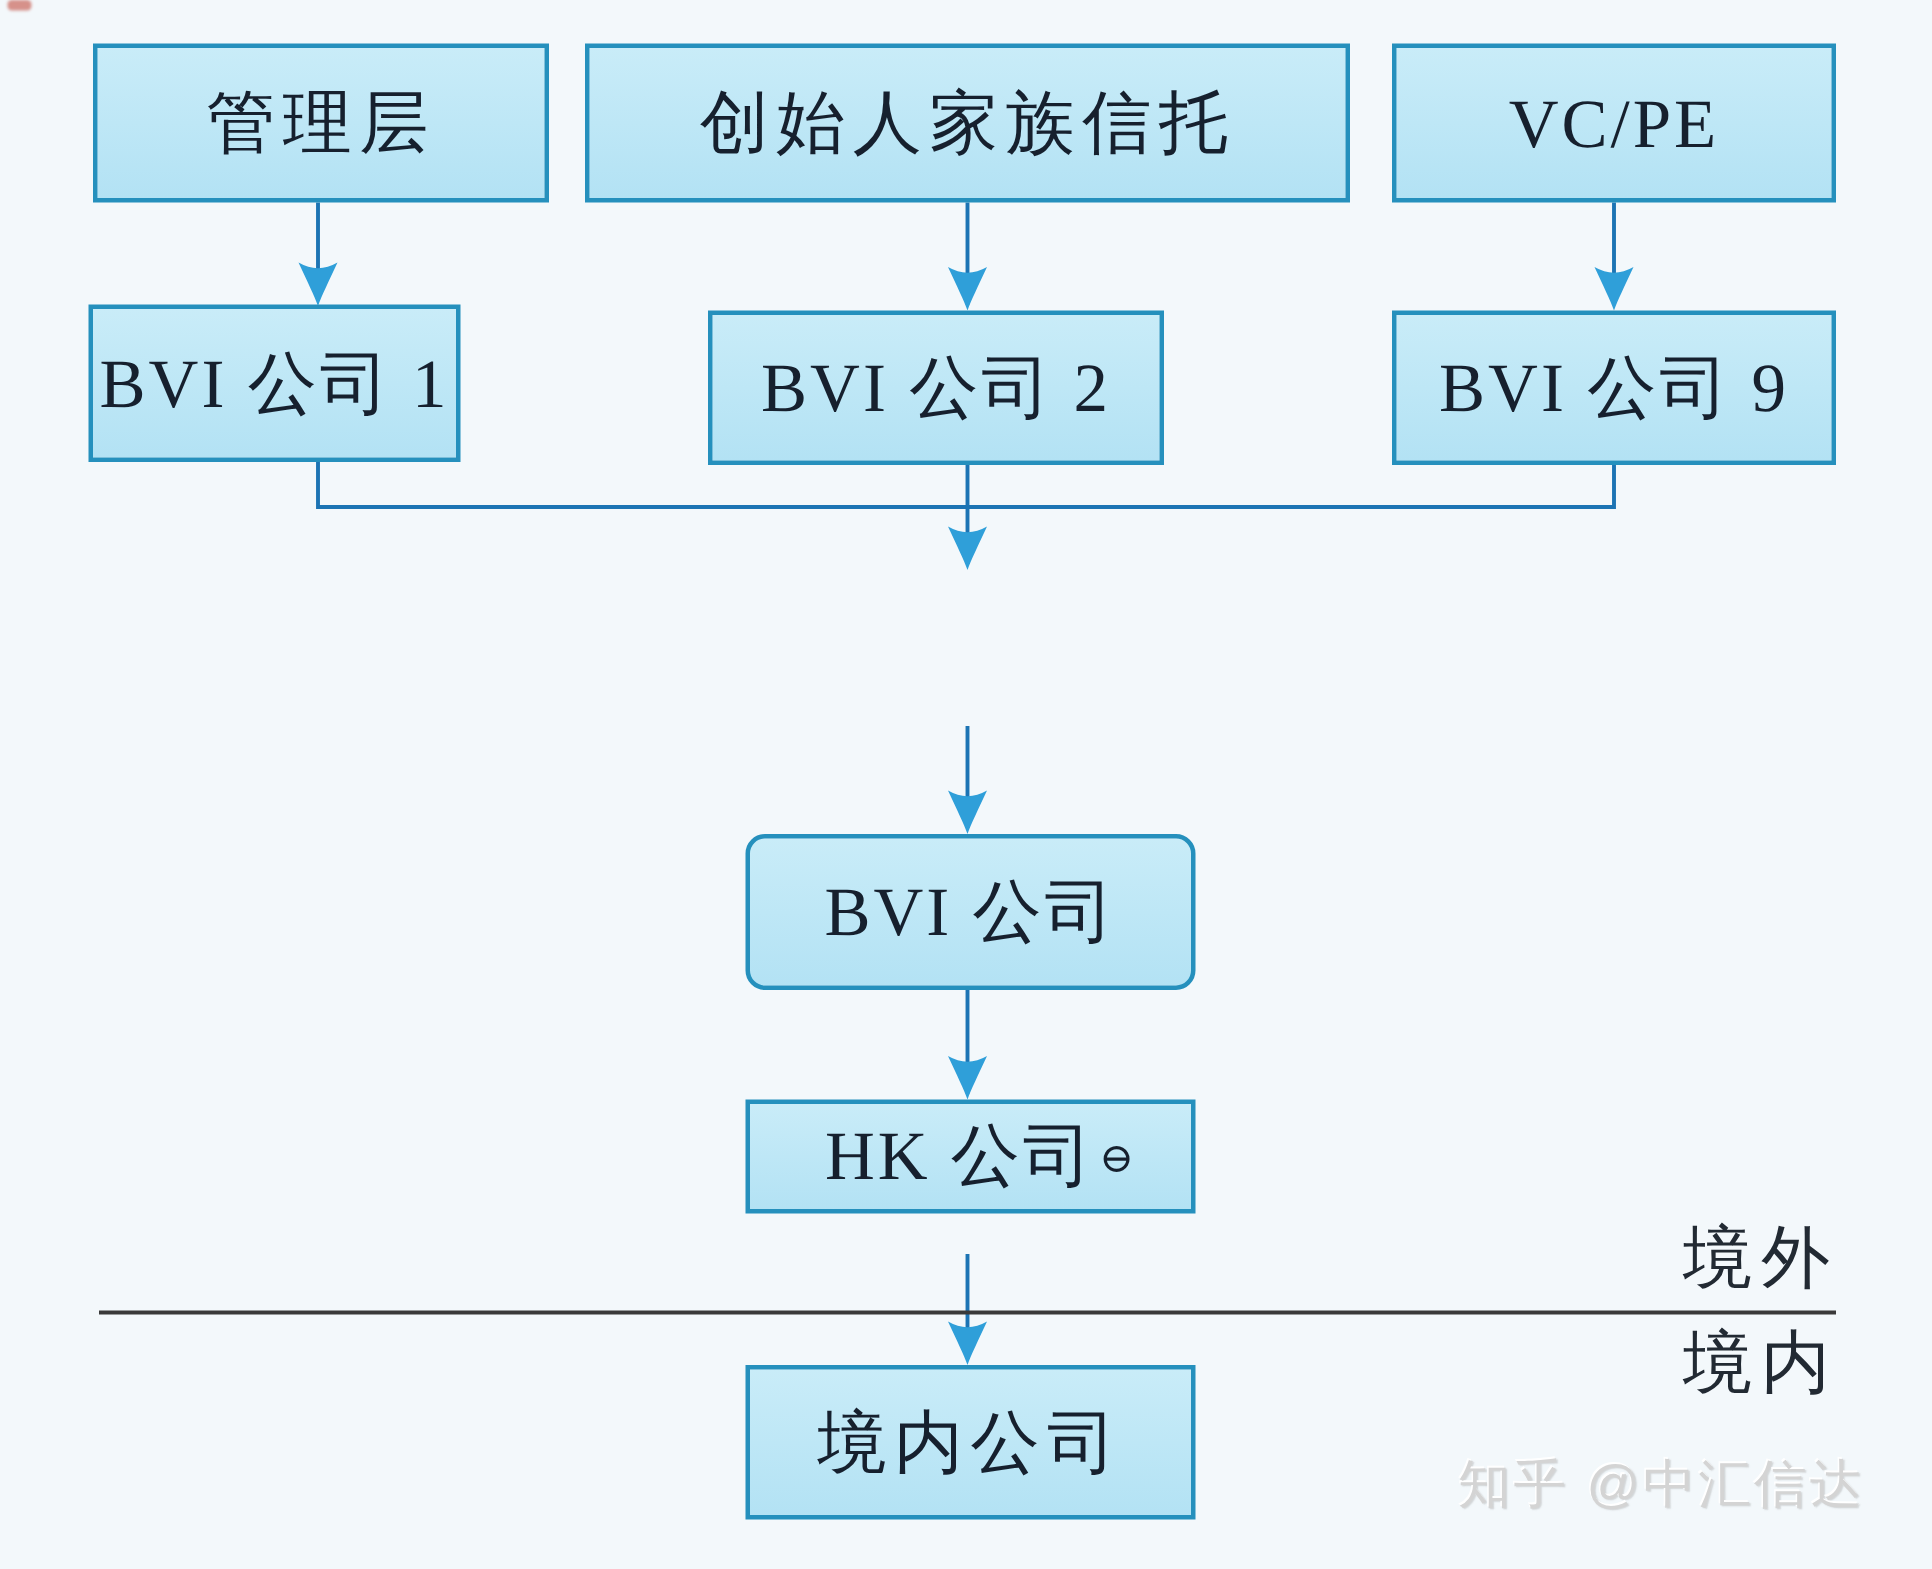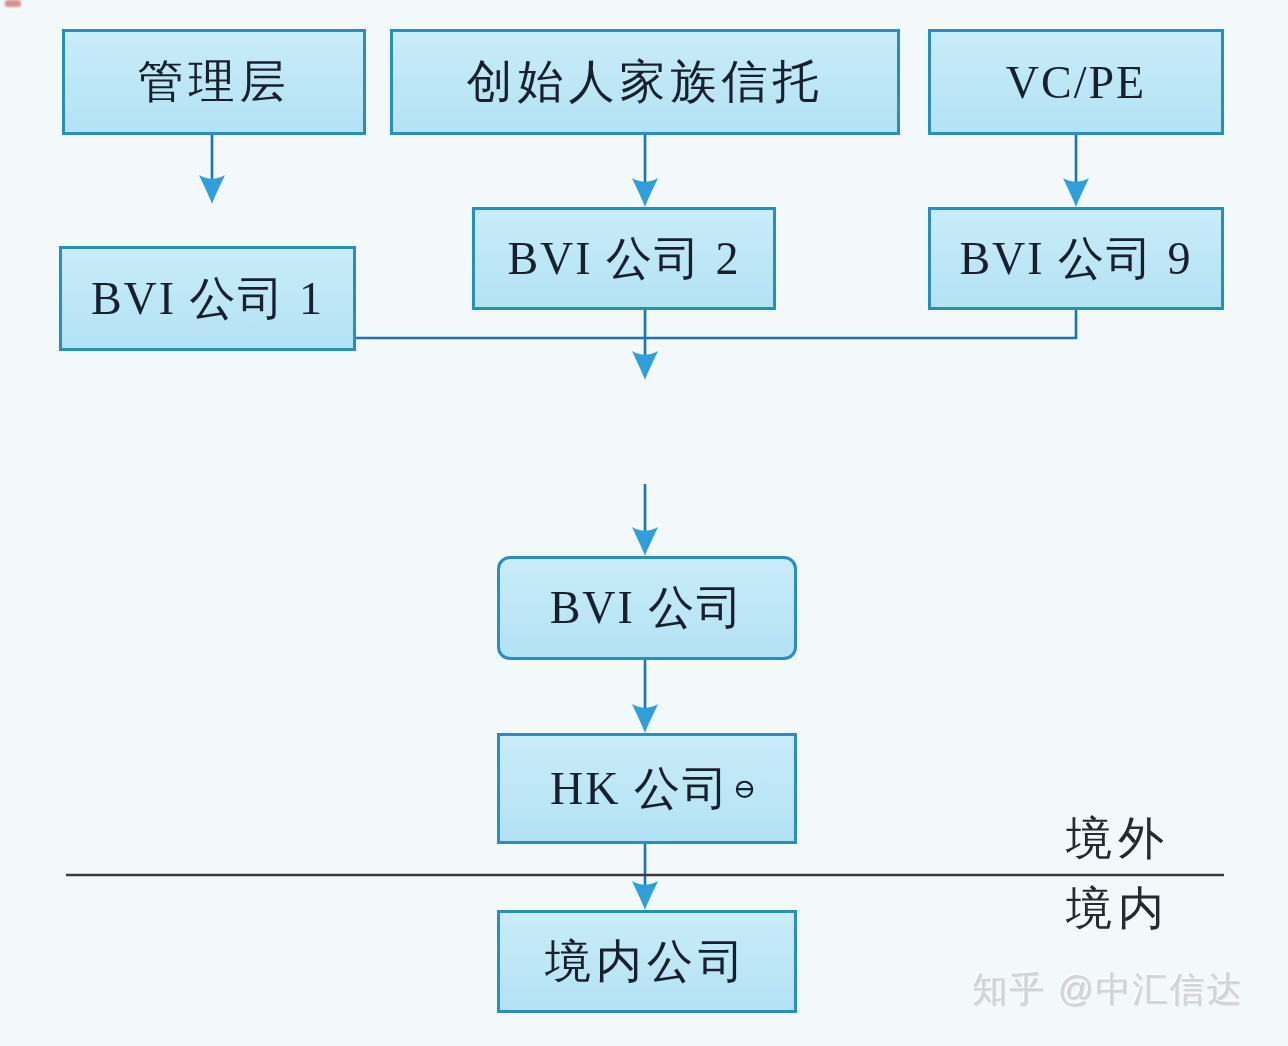--- a/index.html
+++ b/index.html
@@ -32,30 +32,30 @@
   .node.cjk .lbl{letter-spacing:5px;}
   .footnote{
     font-size:0.60em;
     vertical-align:0.62em;
     margin-left:3px;
     letter-spacing:0;
   }
   .n-management{left:62px;top:29px;width:304px;height:106px;}
   .n-trust{left:390px;top:29px;width:510px;height:106px;}
   .n-vcpe{left:928px;top:29px;width:296px;height:106px;}
-  .n-bvi1{left:59px;top:203px;width:297px;height:105px;margin-top:43px;}
+  .n-bvi1{left:59px;top:203px;width:248px;height:105px;}
   .n-bvi2{left:472px;top:207px;width:304px;height:103px;}
   .n-bvi3{left:928px;top:207px;width:296px;height:103px;}
   .n-cayman{left:374px;top:379px;width:542px;height:105px;}
   .n-bvi{left:497px;top:556px;width:300px;height:104px;border-radius:13px;}
-  .n-hk{left:497px;top:733px;width:300px;height:111px;padding-left:12px;}
+  .n-hk{left:497px;top:733px;width:300px;height:76px;padding-left:12px;}
   .n-domestic{left:497px;top:910px;width:300px;height:103px;}
   .region-label{
     position:absolute;left:1066px;width:160px;
-    text-align:left;
+    text-align:right;
     color:#222a33;font-size:46px;letter-spacing:6px;
     line-height:1;
   }
   .region-above{top:816px;}
   .region-below{top:886px;}
   .watermark{
     position:absolute;left:972px;top:966px;width:300px;
     font-family:"Liberation Sans","DejaVu Sans",sans-serif;
     font-size:35px;letter-spacing:2px;
     color:#d4d4d4;

